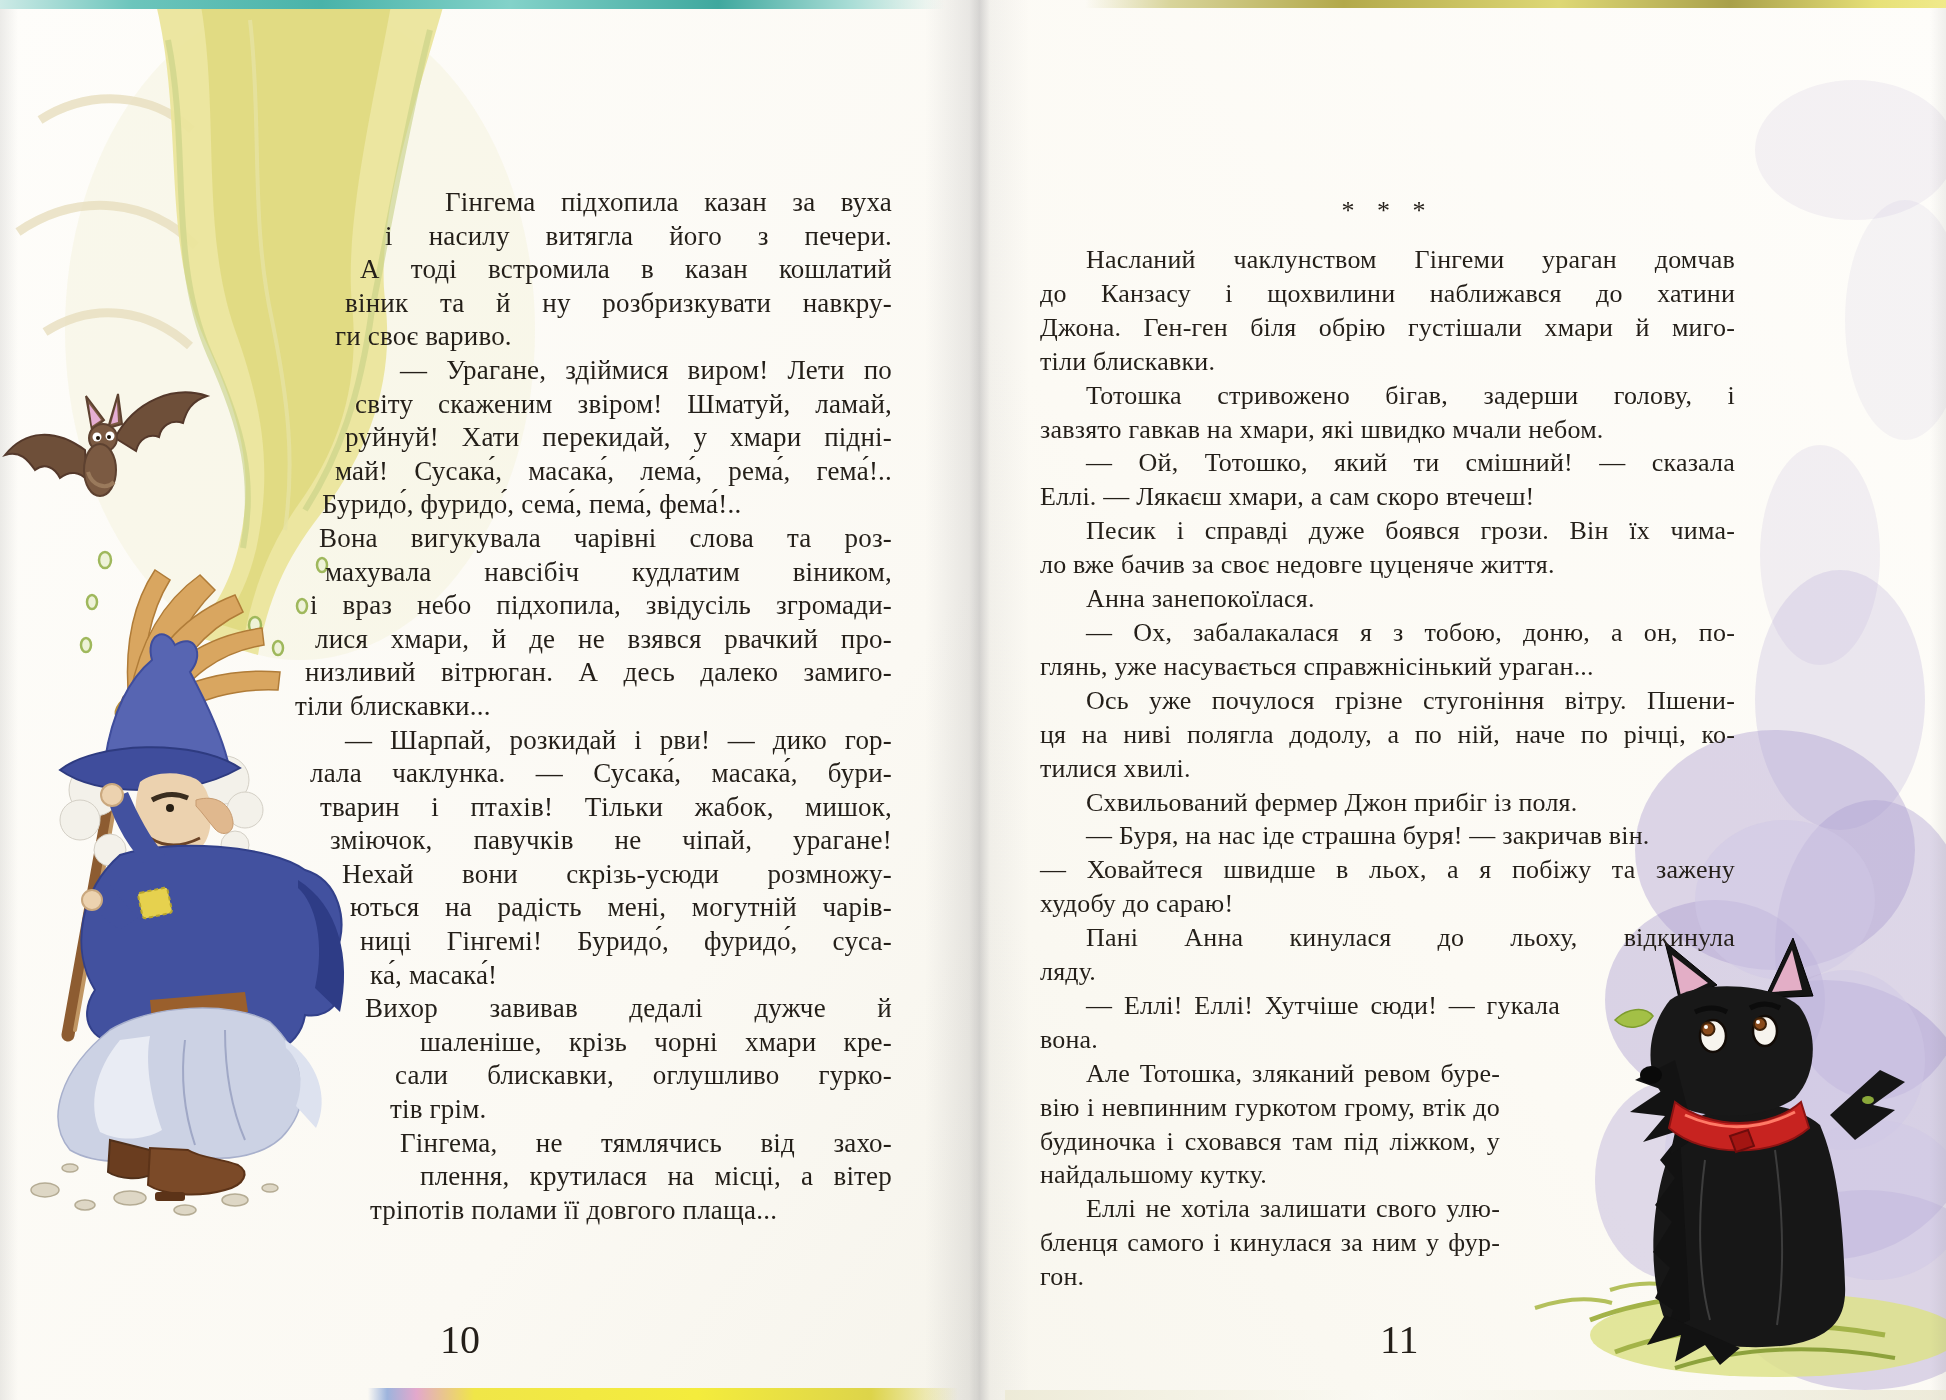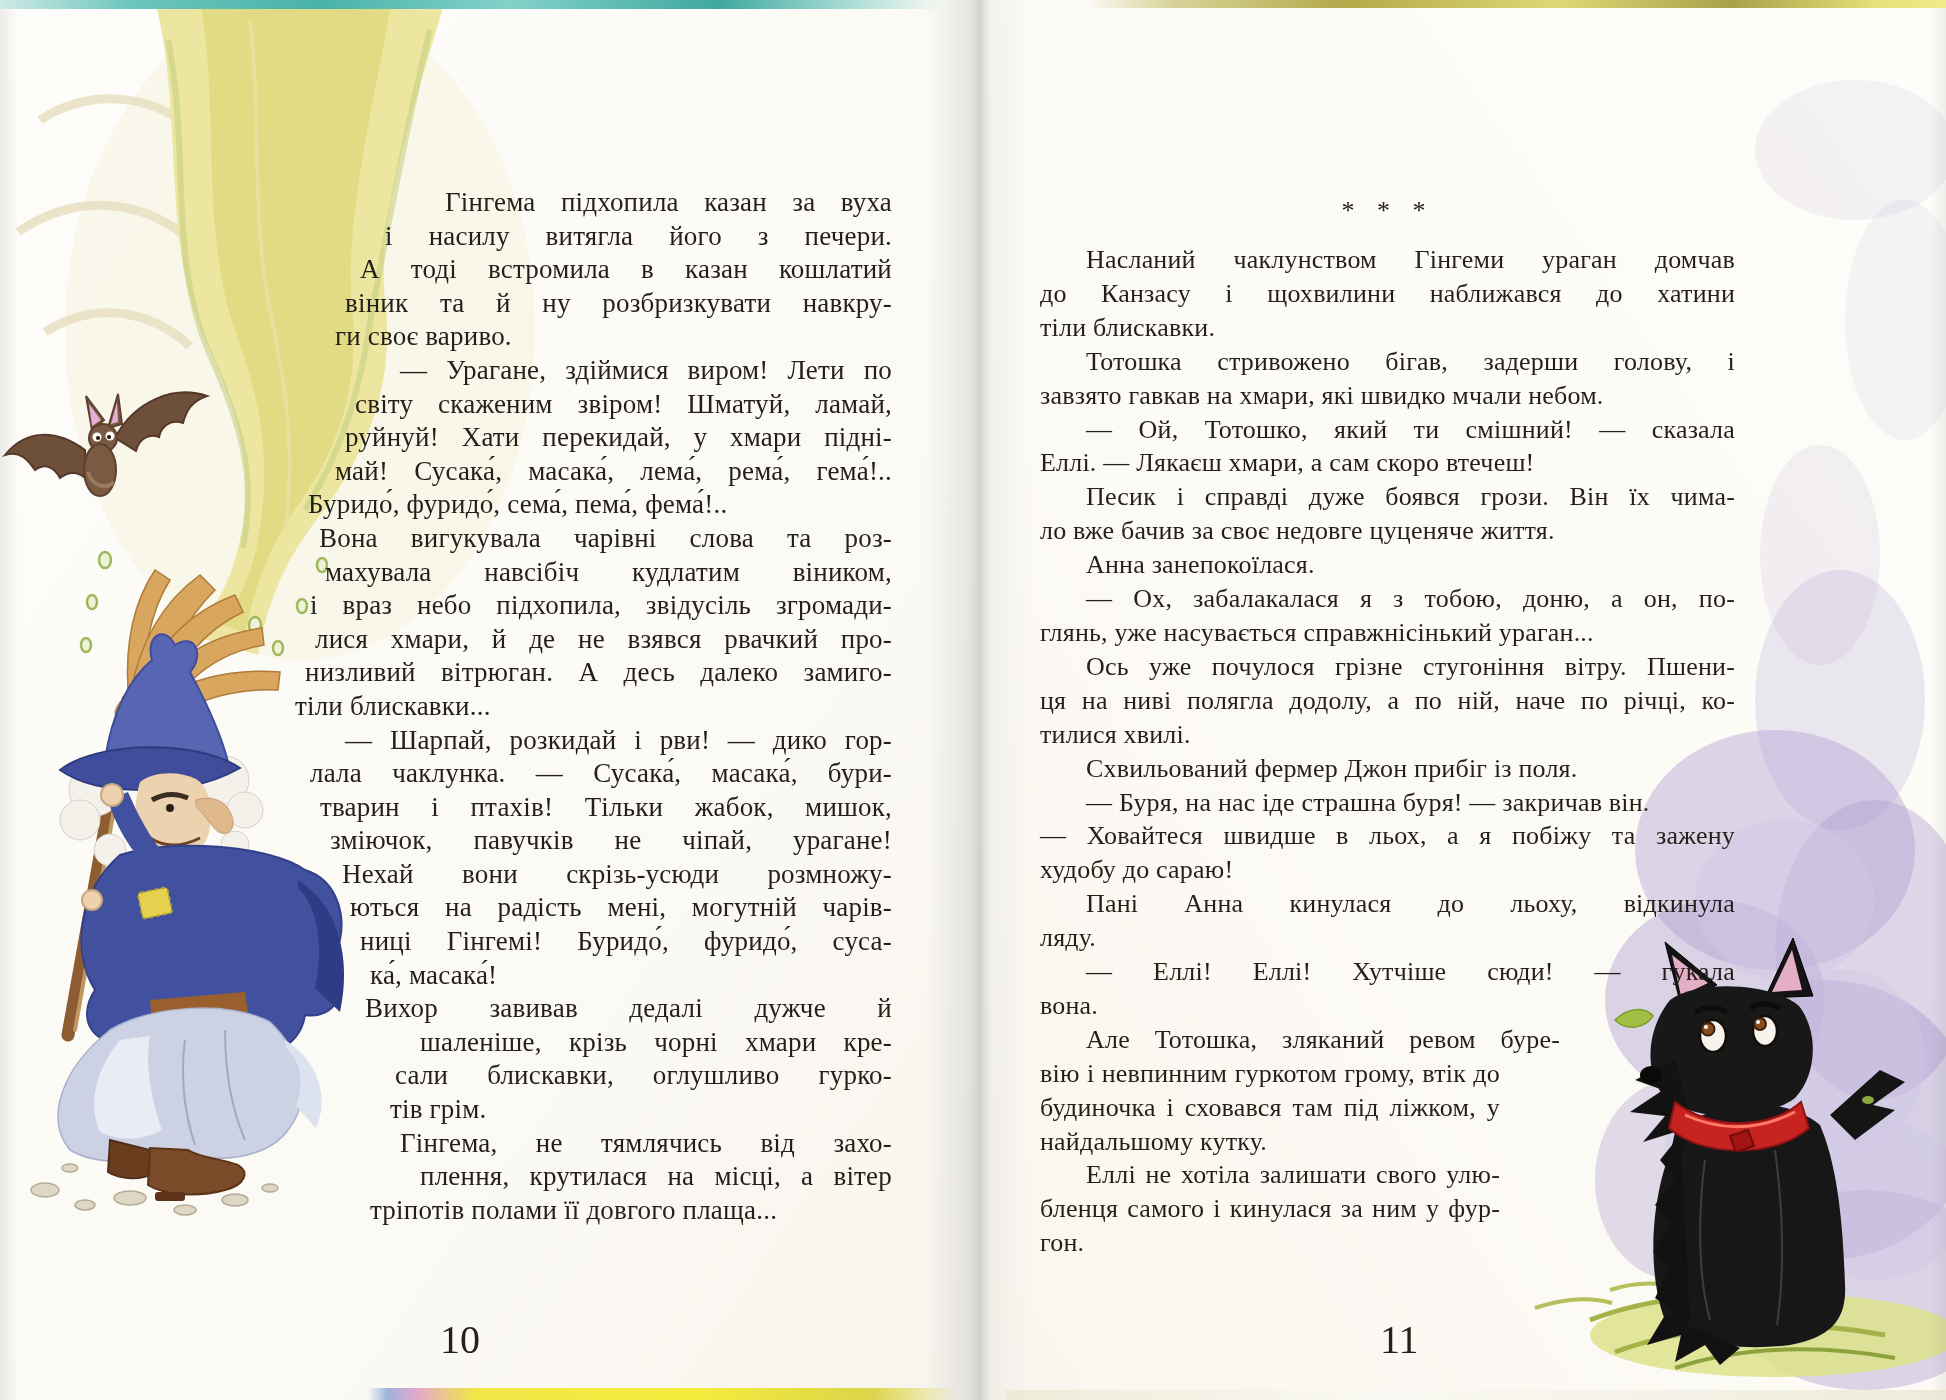--- a/index.html
+++ b/index.html
@@ -14,21 +14,21 @@
   #lt{left:280px;top:186px;width:612px;font-size:27px;line-height:33.6px;letter-spacing:.2px;}
   #rt{left:65px;top:243px;width:695px;font-size:26px;line-height:33.9px;letter-spacing:.2px;}
   .tline{text-align:justify;text-align-last:justify;white-space:normal;}
   .tline.pend{text-align-last:left;}
   #rt .ind{text-indent:46px;}
   
   #lt div:nth-child(1){margin-left:165px}#lt div:nth-child(2){margin-left:105px}
   #lt div:nth-child(3){margin-left:80px}#lt div:nth-child(4){margin-left:65px}
   #lt div:nth-child(5){margin-left:55px}#lt div:nth-child(6){margin-left:120px}
   #lt div:nth-child(7){margin-left:75px}#lt div:nth-child(8){margin-left:65px}
-  #lt div:nth-child(9){margin-left:55px}#lt div:nth-child(10){margin-left:28px}
+  #lt div:nth-child(9){margin-left:55px}#lt div:nth-child(10){margin-left:42px}
   #lt div:nth-child(11){margin-left:39px}#lt div:nth-child(12){margin-left:45px}
   #lt div:nth-child(13){margin-left:30px}#lt div:nth-child(14){margin-left:35px}
   #lt div:nth-child(15){margin-left:25px}#lt div:nth-child(16){margin-left:15px}
   #lt div:nth-child(17){margin-left:65px}#lt div:nth-child(18){margin-left:30px}
   #lt div:nth-child(19){margin-left:40px}#lt div:nth-child(20){margin-left:50px}
   #lt div:nth-child(21){margin-left:62px}#lt div:nth-child(22){margin-left:70px}
   #lt div:nth-child(23){margin-left:80px}#lt div:nth-child(24){margin-left:90px}
   #lt div:nth-child(25){margin-left:85px}#lt div:nth-child(26){margin-left:140px}
   #lt div:nth-child(27){margin-left:115px}#lt div:nth-child(28){margin-left:110px}
   #lt div:nth-child(29){margin-left:120px}#lt div:nth-child(30){margin-left:140px}
@@ -269,20 +269,21 @@
 
       <path fill="#a3c046" stroke="#7e9c2e" stroke-width="1.5" d="M640,1020 C652,1008 670,1006 678,1016 C670,1028 652,1032 640,1020 Z"></path>
       <ellipse cx="893" cy="1100" rx="6" ry="4" fill="#8aa83a"></ellipse>
     </svg>
 
     <div class="sectionbreak">* * *</div>
 
     <div id="rt" class="textcol">
         <div class="tline ind">Насланий чаклунством Гінгеми ураган домчав</div>
         <div class="tline">до Канзасу і щохвилини наближався до хатини</div>
+        <div class="tline">Джона. Ген-ген біля обрію густішали хмари й миго-</div>
         <div class="tline pend">тіли блискавки.</div>
         <div class="tline ind">Тотошка стривожено бігав, задерши голову, і</div>
         <div class="tline pend">завзято гавкав на хмари, які швидко мчали небом.</div>
         <div class="tline ind">— Ой, Тотошко, який ти смішний! — сказала</div>
         <div class="tline pend">Еллі. — Лякаєш хмари, а сам скоро втечеш!</div>
         <div class="tline ind">Песик і справді дуже боявся грози. Він їх чима-</div>
         <div class="tline pend">ло вже бачив за своє недовге цуценяче життя.</div>
         <div class="tline ind pend">Анна занепокоїлася.</div>
         <div class="tline ind">— Ох, забалакалася я з тобою, доню, а он, по-</div>
         <div class="tline pend">глянь, уже насувається справжнісінький ураган...</div>

